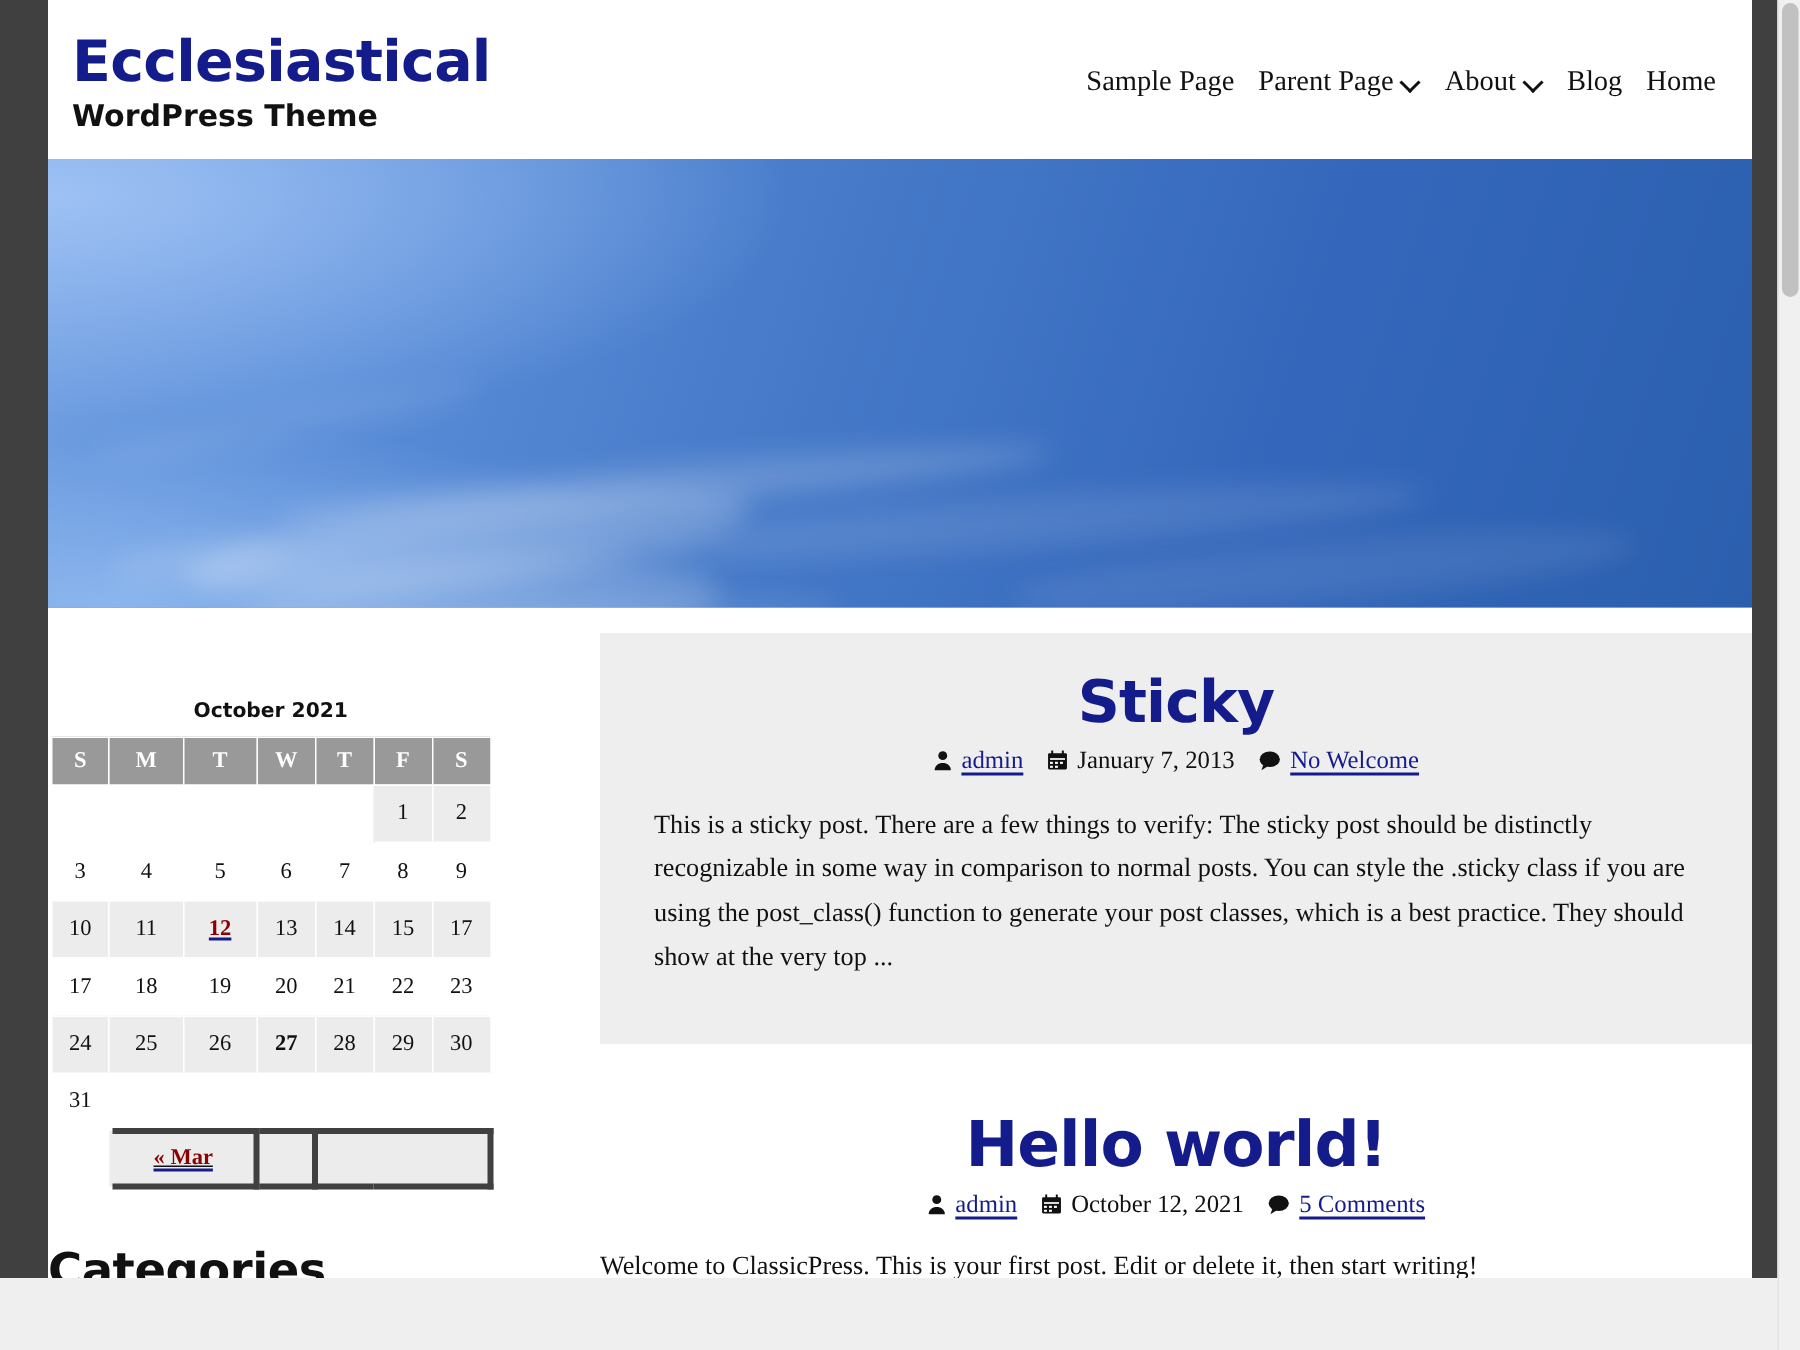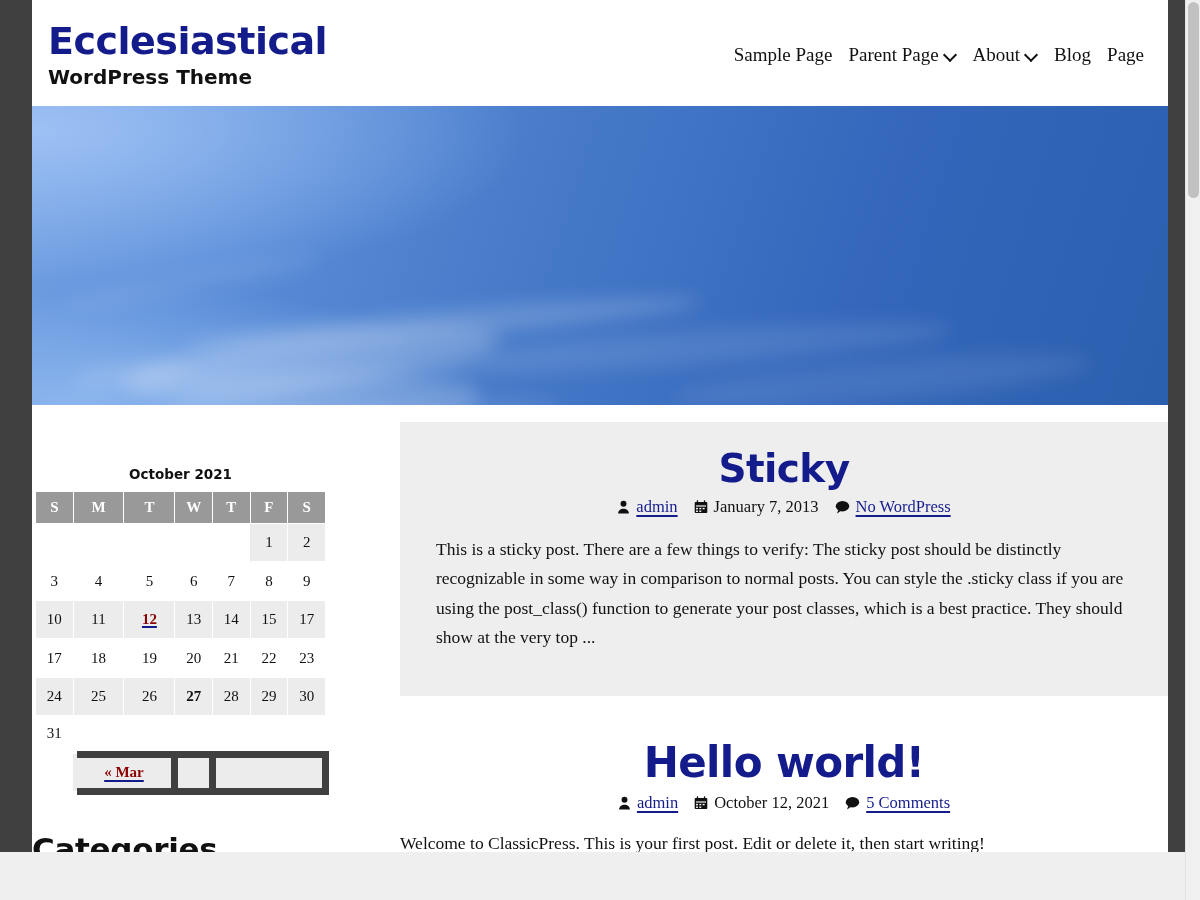--- a/index.html
+++ b/index.html
@@ -185,21 +185,21 @@
   table.calendar td.empty { background: transparent !important; border-color: transparent; }
   table.calendar tr.alt td.empty { background: transparent !important; }
   td a.daylink {
     color: #8b0000;
     text-decoration: underline;
     text-decoration-color: #141c8c;
     text-underline-offset: 2px;
     text-decoration-thickness: 2px;
     font-weight: bold;
   }
-  tfoot.cal-foot td { background: #ececec; border: 7px solid #404040; height: 37px; }
+  tfoot.cal-foot td { background: #ececec; border: 4px solid #404040; height: 37px; text-decoration: underline; }
   tfoot.cal-foot td#prev { text-align: center; }
   a.navlink {
     color: #8b0000;
     font-weight: bold;
     font-size: 15px;
     text-decoration: underline;
     text-decoration-color: #141c8c;
     text-underline-offset: 3px;
     text-decoration-thickness: 2px;
   }
@@ -295,21 +295,21 @@
           <span class="chev"></span>
         </div>
         <div class="nav-item">
           <span>About</span>
           <span class="chev"></span>
         </div>
         <div class="nav-item">
           <span>Blog</span>
         </div>
         <div class="nav-item">
-          <span>Page</span>
+          <span>Home</span>
         </div>
       </nav>
     </header>
 
     <div class="banner">
       <div class="sky"></div>
       <div class="cloud c8"></div>
       <div class="cloud c3"></div>
       <div class="cloud c4"></div>
       <div class="cloud c1"></div>
@@ -444,21 +444,21 @@
               </span>
               <span>January 7, 2013</span>
             </span>
             <span class="meta-item">
               <span>
                 <svg class="icon-svg" width="15" height="14" viewBox="0 0 16 15" aria-hidden="true">
                   <ellipse cx="8" cy="6.6" rx="7.2" ry="5.6" fill="#111"></ellipse>
                   <path d="M3.4 10.6 L2.1 14.4 L6.6 11.6 Z" fill="#111"></path>
                 </svg>
               </span>
-              <a href="#">No WordPress</a>
+              <a href="#">No Welcome</a>
             </span>
           </div>
           <p class="post-excerpt">This is a sticky post. There are a few things to verify: The sticky post should be distinctly recognizable in some way in comparison to normal posts. You can style the .sticky class if you are using the post_class() function to generate your post classes, which is a best practice. They should show at the very top ...</p>
         </article>
 
         <article class="post post2">
           <h2 class="post-title big">Hello world!</h2>
           <div class="post-meta">
             <span class="meta-item">
               <span>

